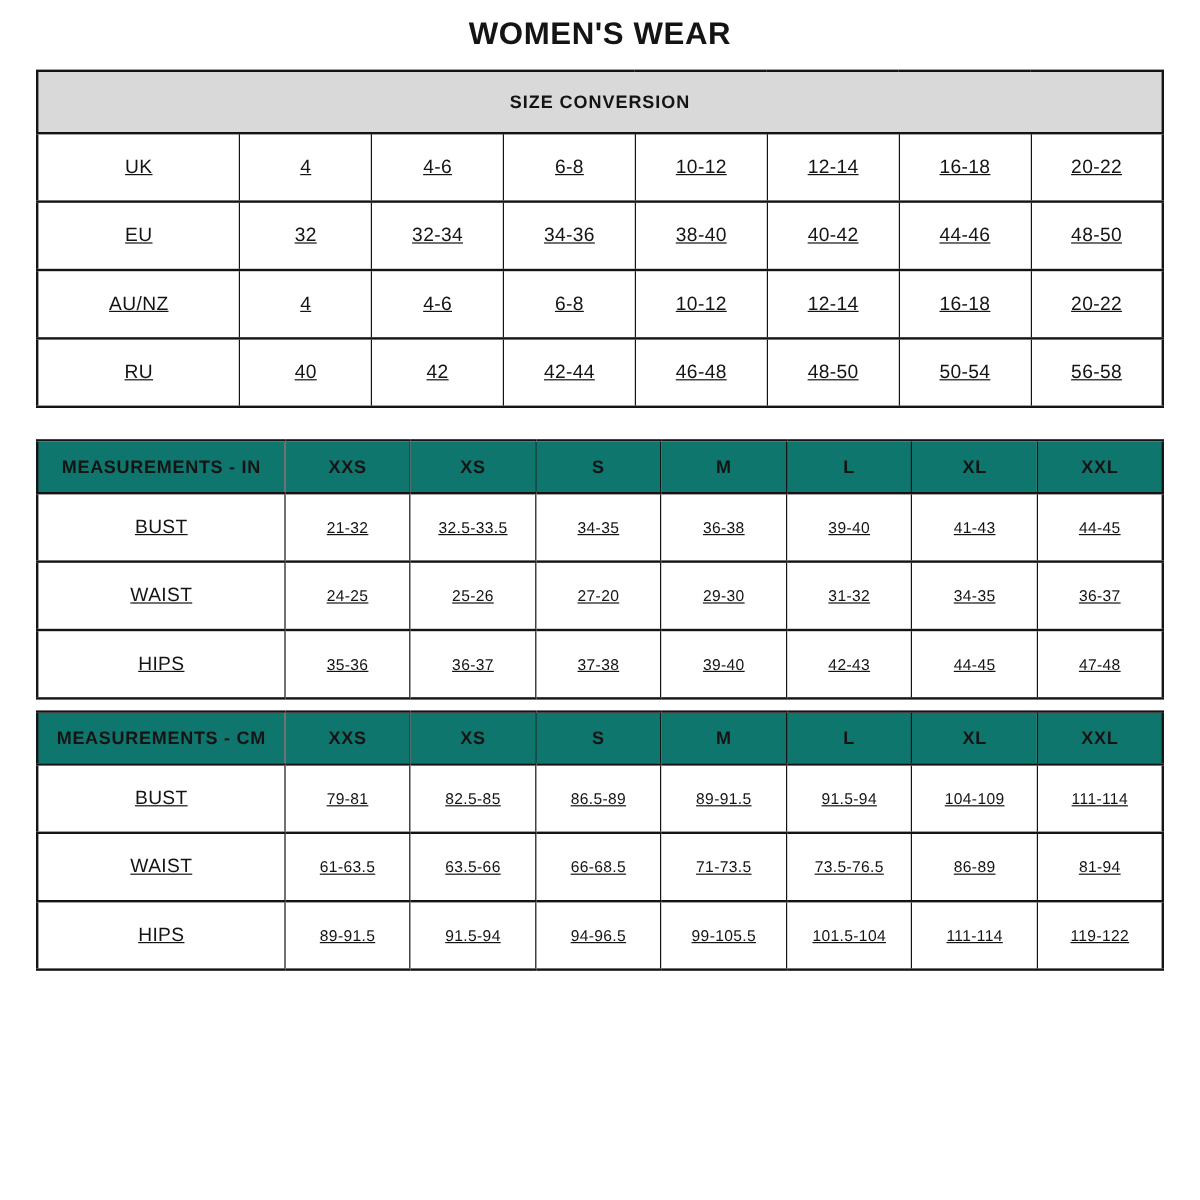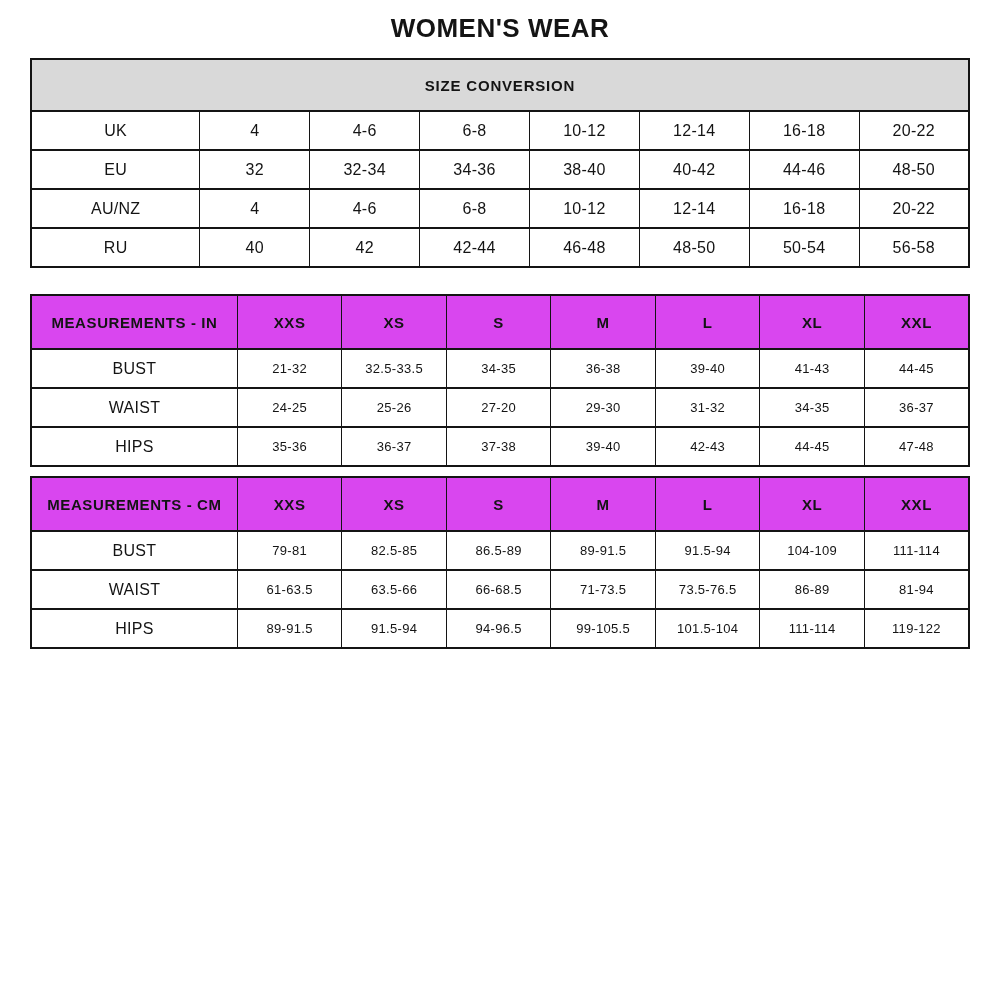--- a/index.html
+++ b/index.html
@@ -48,27 +48,27 @@
     letter-spacing: 0.8px;
   }
   .conv .header-row th {
     height: 57px;
     background: #ffffff;
     font-weight: 400;
     font-size: 16px;
     letter-spacing: 0.4px;
   }
   .meas .header-row th {
-    height: 54px;
-    background: #d946ef;
+    height: 44px;
+    background: #0f766e;
     font-weight: 700;
     font-size: 15px;
     letter-spacing: 0.6px;
   }
-  .size-table tbody tr { height: 39px; }
+  .size-table tbody tr { height: 57px; text-decoration: underline; }
   .size-table td { font-size: 16px; letter-spacing: 0.3px; }
   .label-cell { font-size: 16px; letter-spacing: 0.4px; }
   .meas td.value-cell { font-size: 13px; }
 </style>
 </head>
 <body>
 
 <main class="page">
   <h1 class="title">WOMEN'S WEAR</h1>
   <section id="tables">

